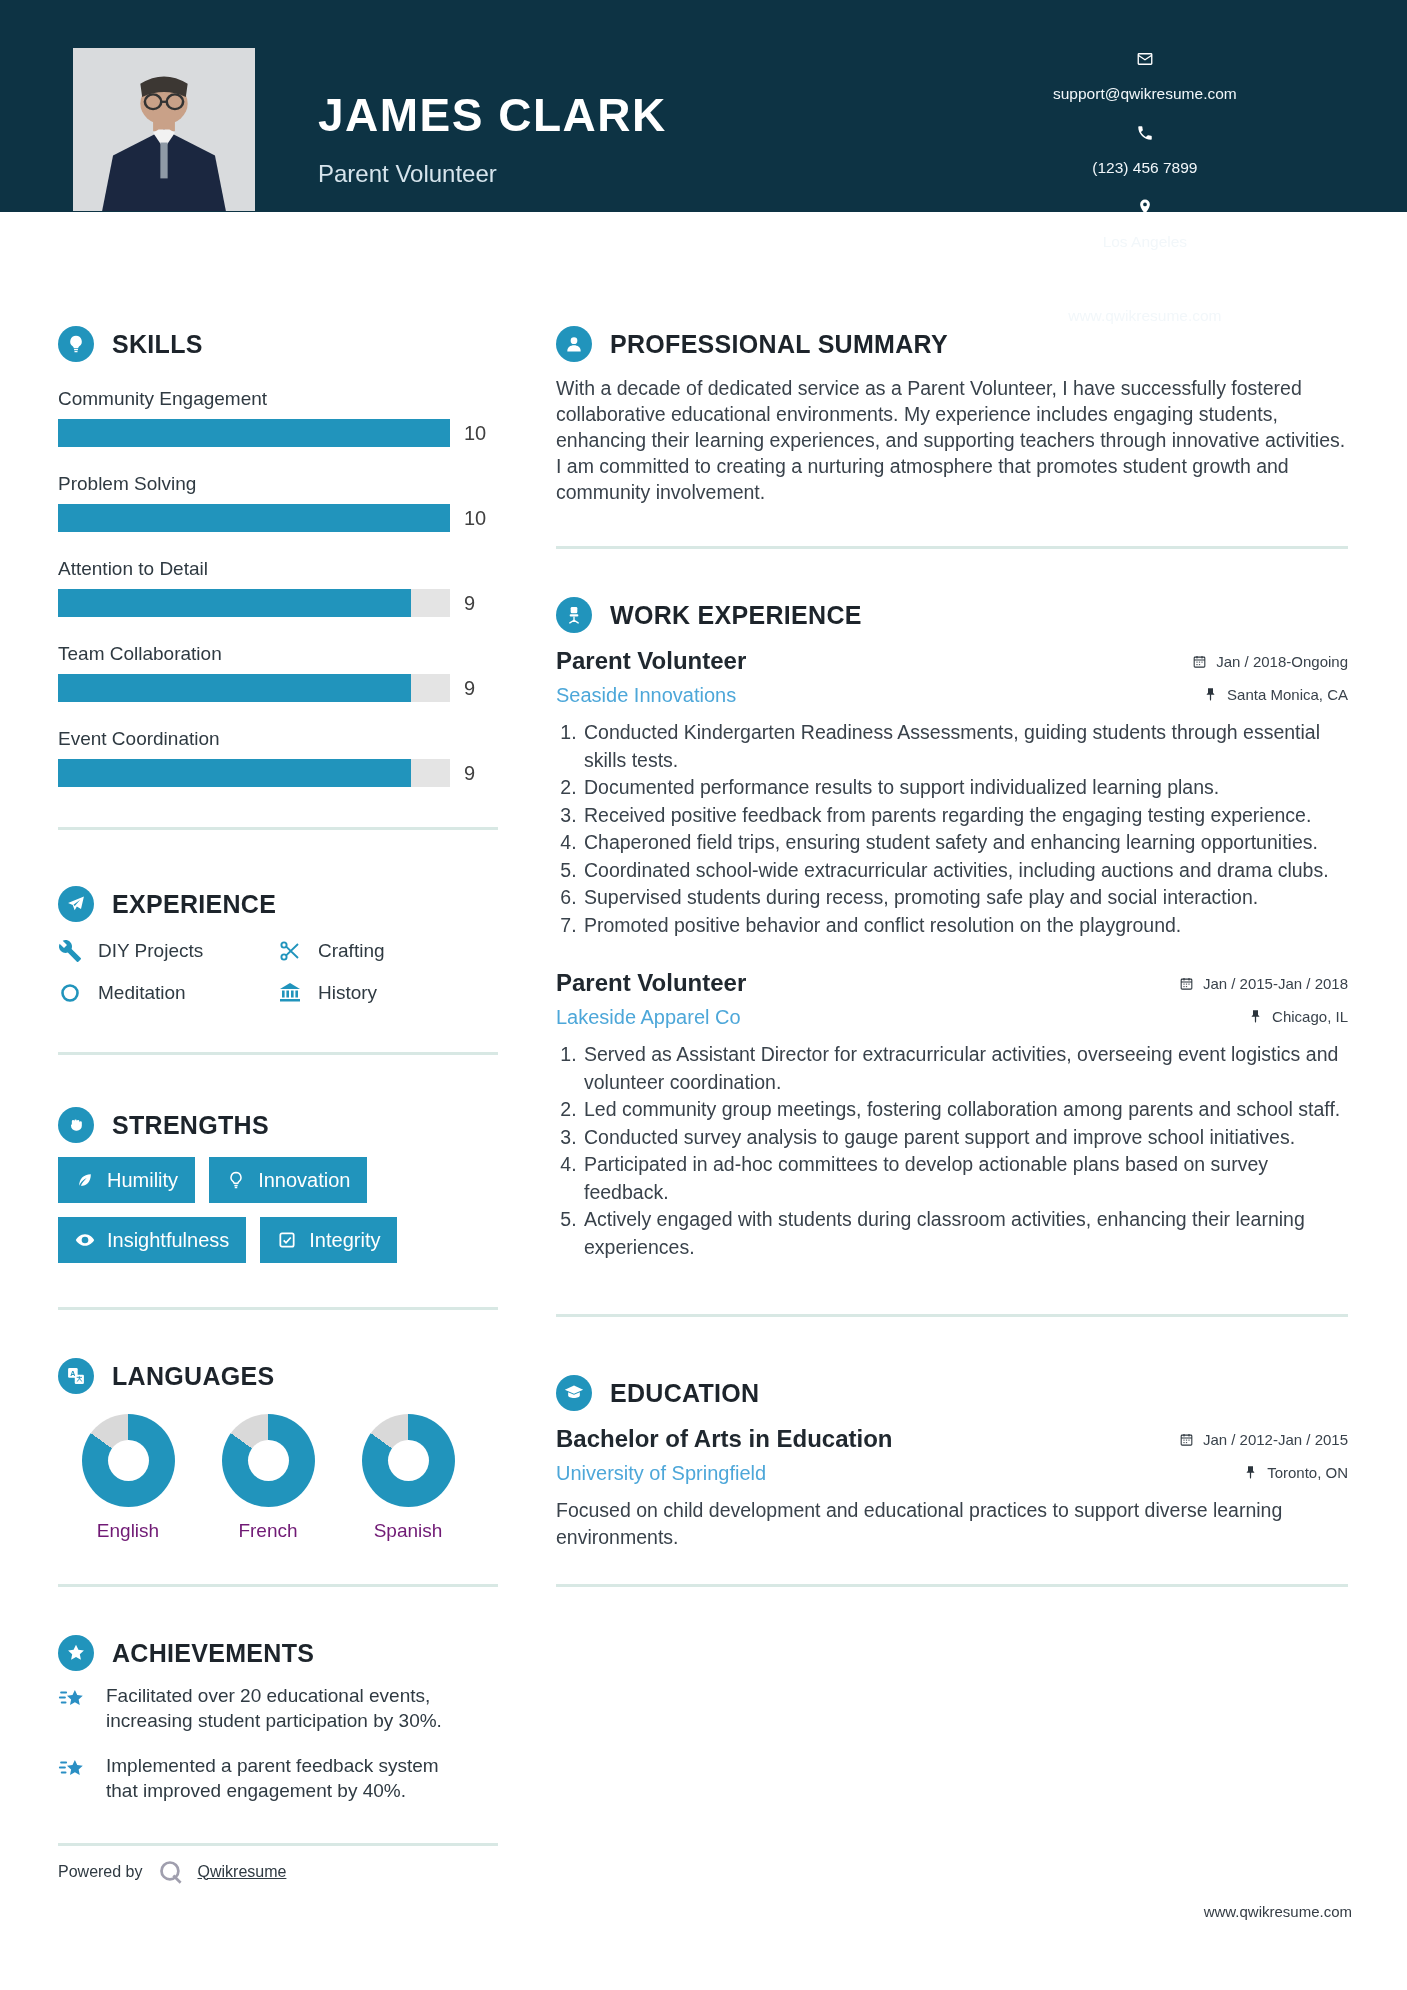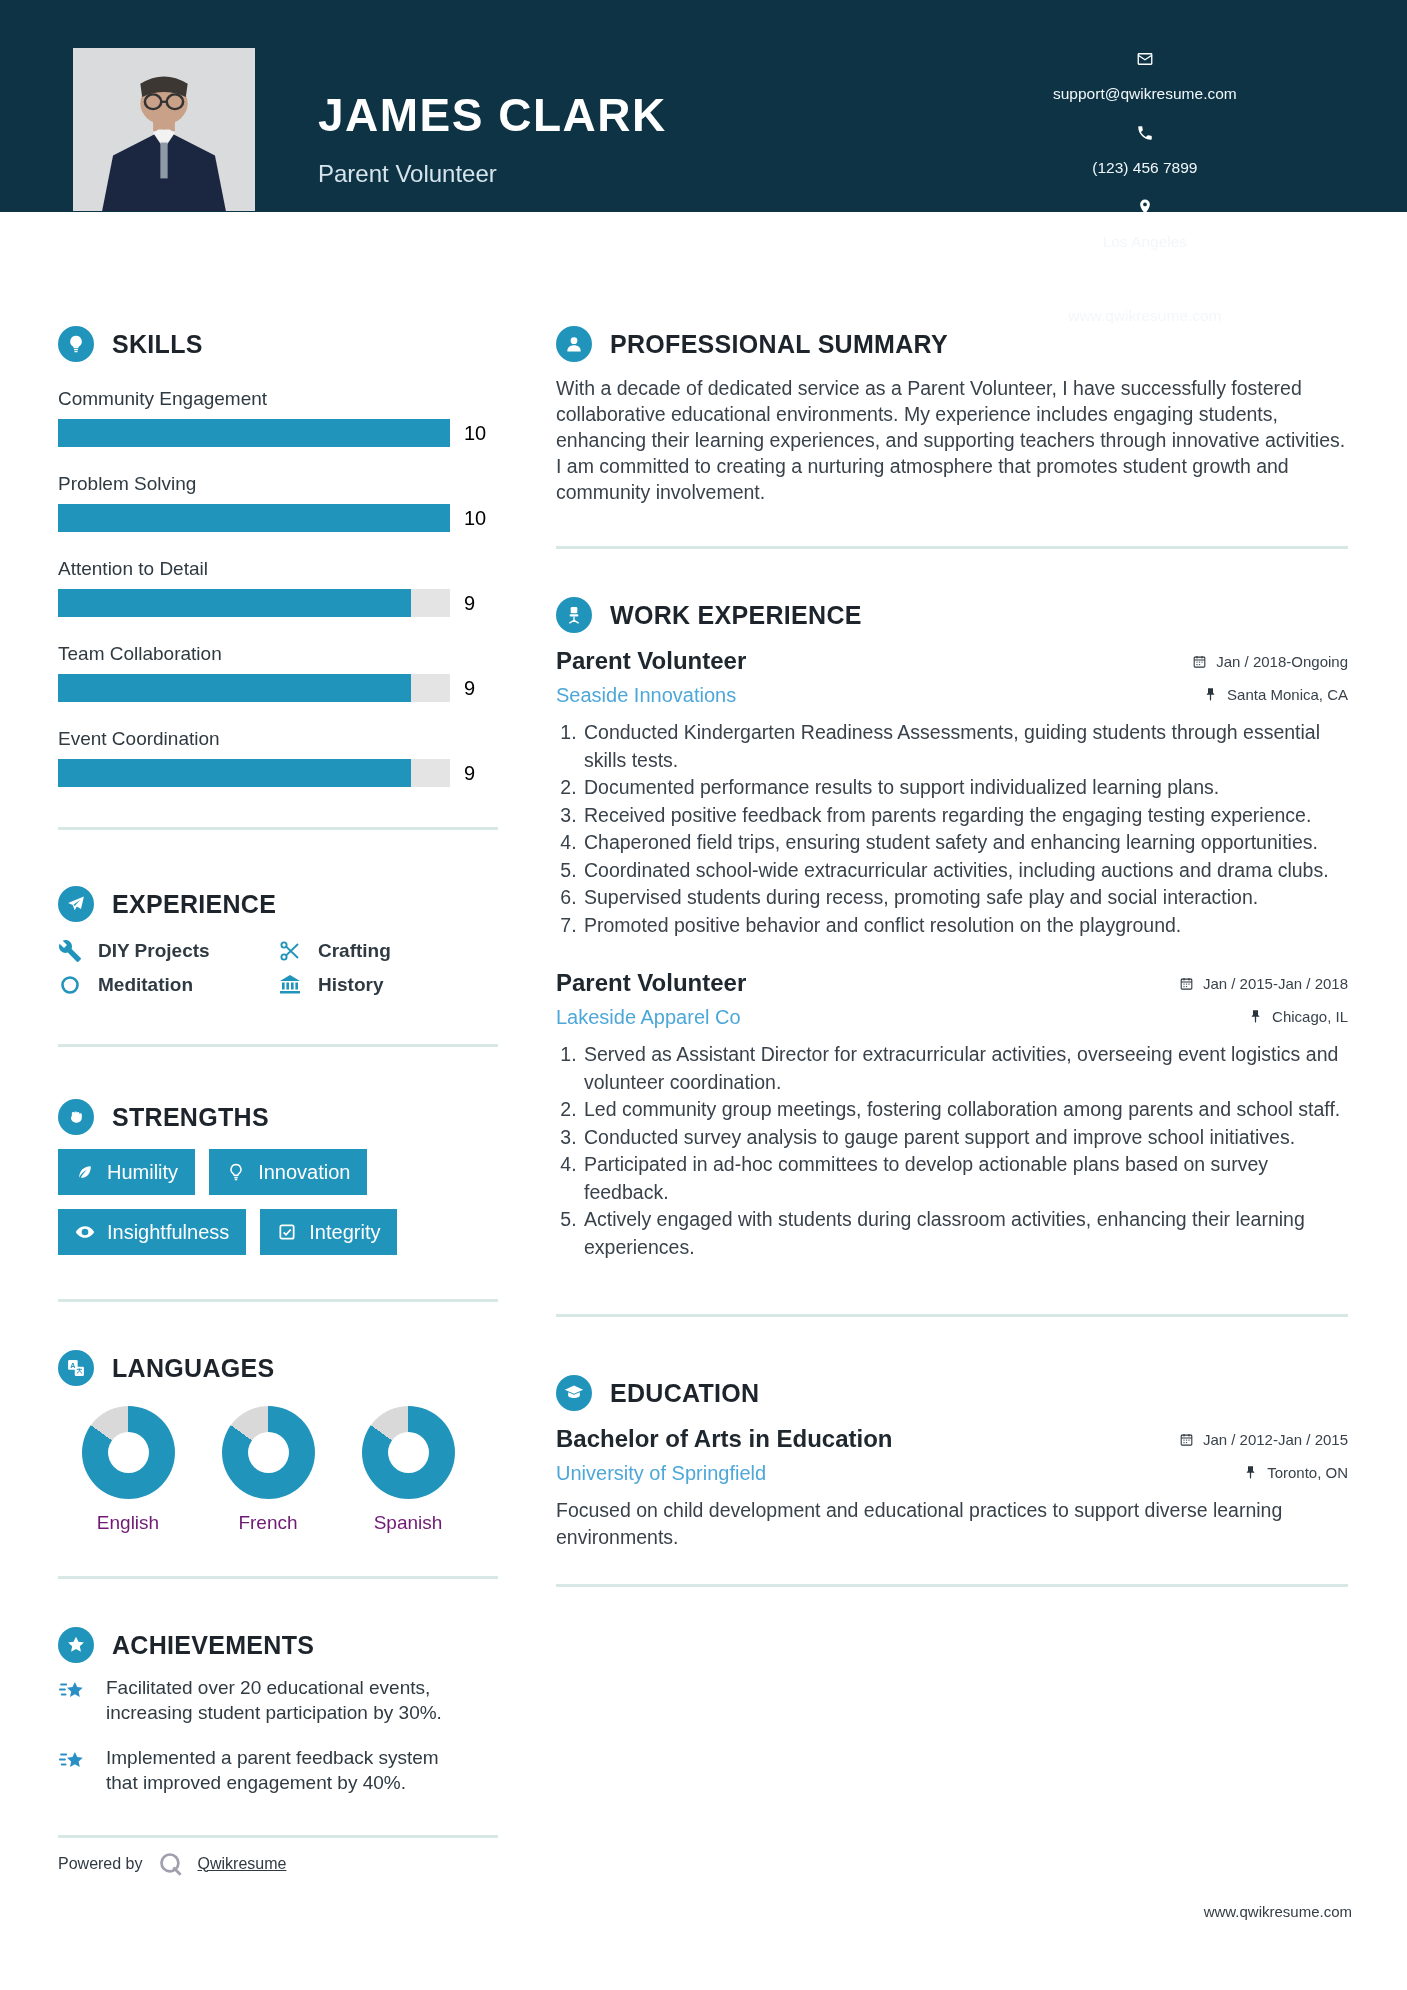--- a/index.html
+++ b/index.html
@@ -31,26 +31,26 @@
   .divider{height:3px;background:#d8e8e4;border:none;}
 
   
   .skills{margin-top:326px;}
   .skill{margin-top:26px;}
   .skill:first-of-type{margin-top:15px;}
   .skill-label{font-size:19px;color:#2f3a42;line-height:22px;margin-bottom:9px;}
   .skill-bar-row{display:flex;align-items:center;}
   .skill-track{width:392px;height:28px;background:#e4e4e4;flex:none;}
   .skill-fill{height:100%;background:#2194bc;}
-  .skill-score{margin-left:14px;font-size:20px;color:#000000;}
+  .skill-score{margin-left:14px;font-size:20px;color:#404040;}
   .skills-divider{margin-top:40px;}
 
   
   .interests .sec-head{margin-top:56px;}
-  .interests-grid{margin-top:16px;display:grid;grid-template-columns:220px 1fr;row-gap:8px;font-weight:bold;}
+  .interests-grid{margin-top:16px;display:grid;grid-template-columns:220px 1fr;row-gap:16px;}
   .interest{display:flex;align-items:center;gap:16px;font-size:19px;color:#2f3a42;line-height:26px;}
   .interest .icon{width:24px;height:24px;color:#2194bc;flex:none;}
   .interests-divider{margin-top:46px;}
 
   
   .strengths .sec-head{margin-top:52px;}
   .badges{}
   .badge-row{display:flex;gap:14px;margin-top:14px;}
   .badge{display:inline-flex;align-items:center;gap:12px;background:#2194bc;color:#fff;font-size:20px;height:46px;padding:0 17px;}
   .badge .icon{width:20px;height:20px;color:#fff;flex:none;}

